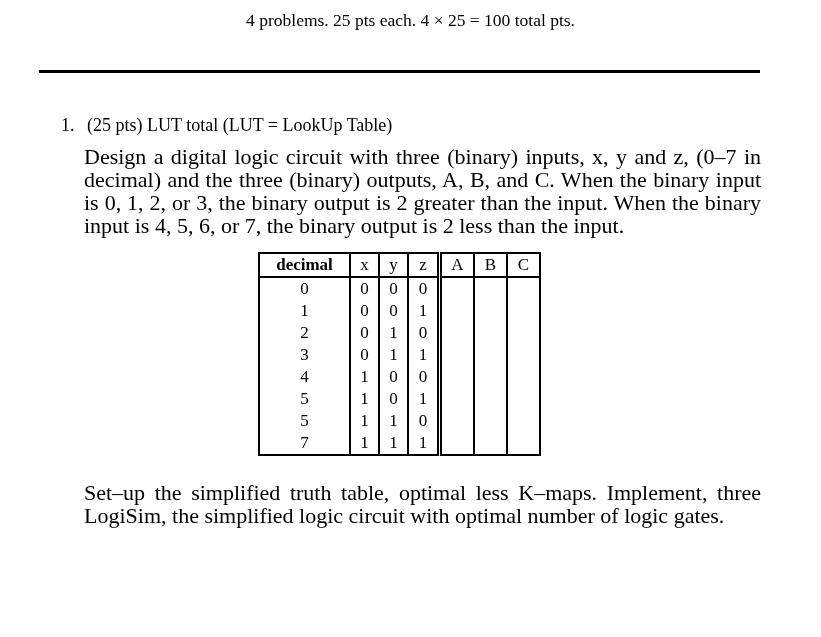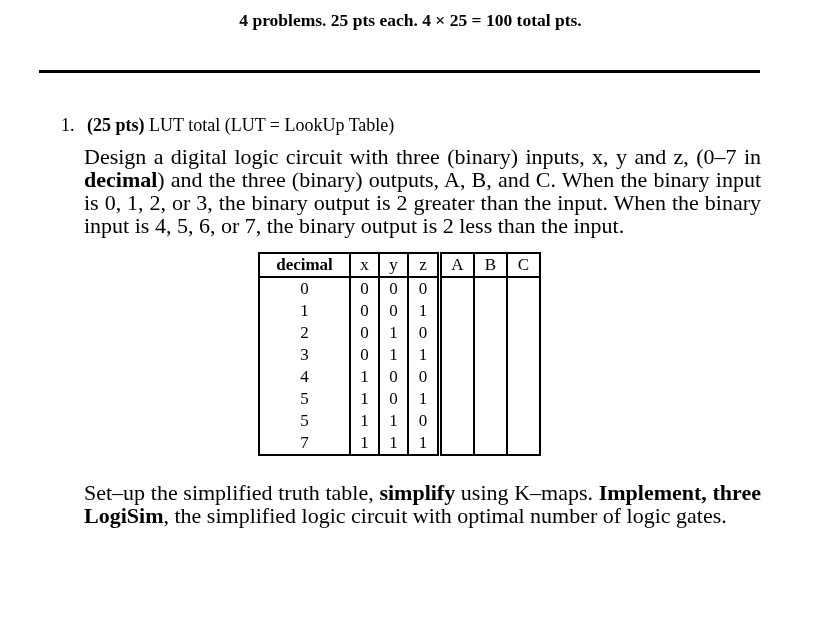--- a/index.html
+++ b/index.html
@@ -3,39 +3,39 @@
 <meta charset="utf-8">
 <style>
   html, body { margin: 0; padding: 0; background: #ffffff; }
   body {
     width: 821px; height: 637px; position: relative; overflow: hidden;
     font-family: "DejaVu Serif", "Liberation Serif", serif;
     color: #000;
   }
   .header-line {
     position: absolute; left: 0; width: 821px; top: 10px;
-    text-align: center; font-weight: bold; font-size: 17.5px;
+    text-align: center; font-weight: normal; font-size: 17.5px;
     font-family: "Liberation Serif", serif;
   }
   .rule {
     position: absolute; left: 39px; width: 721px; top: 70px; height: 3px; background: #000;
   }
   .problem-head {
     position: absolute; left: 61px; top: 115px;
     font-family: "Liberation Serif", serif; font-size: 18px;
   }
   .problem-head .num { margin-right: 8px; }
   .para {
     position: absolute; left: 84px; width: 677px;
     font-family: "Liberation Serif", serif; font-size: 22px; line-height: 23px;
     text-align: justify;
   }
   .p1 { top: 145px; }
   .p2 { top: 481px; }
-  b { font-weight: bold; }
+  b { font-weight: normal; }
 
   table.lut {
     position: absolute; left: 258px; top: 252px;
     border-collapse: collapse;
     font-family: "Liberation Serif", serif; font-size: 17px;
   }
   table.lut td, table.lut th {
     border-left: 2px solid #000; border-right: 2px solid #000;
     text-align: center; padding: 0; height: 22px; font-weight: normal;
   }
@@ -142,13 +142,13 @@
         <td class="c-bit">1</td>
         <td class="c-bit">1</td>
         <td class="c-z">1</td>
         <td class="c-out"></td>
         <td class="c-out"></td>
         <td class="c-out"></td>
       </tr>
     </tbody>
 </table>
 
-<div class="para p2"><span>Set–up the simplified truth table, </span><b>simplify</b><span> using K–maps.  </span><b>Implement, three LogiSim</b><span>, the simplified logic circuit with optimal number of logic gates.</span></div>
+<div class="para p2"><span>Set–up the simplified truth table, </span><b>optimal</b><span> less K–maps.  </span><b>Implement, three LogiSim</b><span>, the simplified logic circuit with optimal number of logic gates.</span></div>
 
 </body></html>

